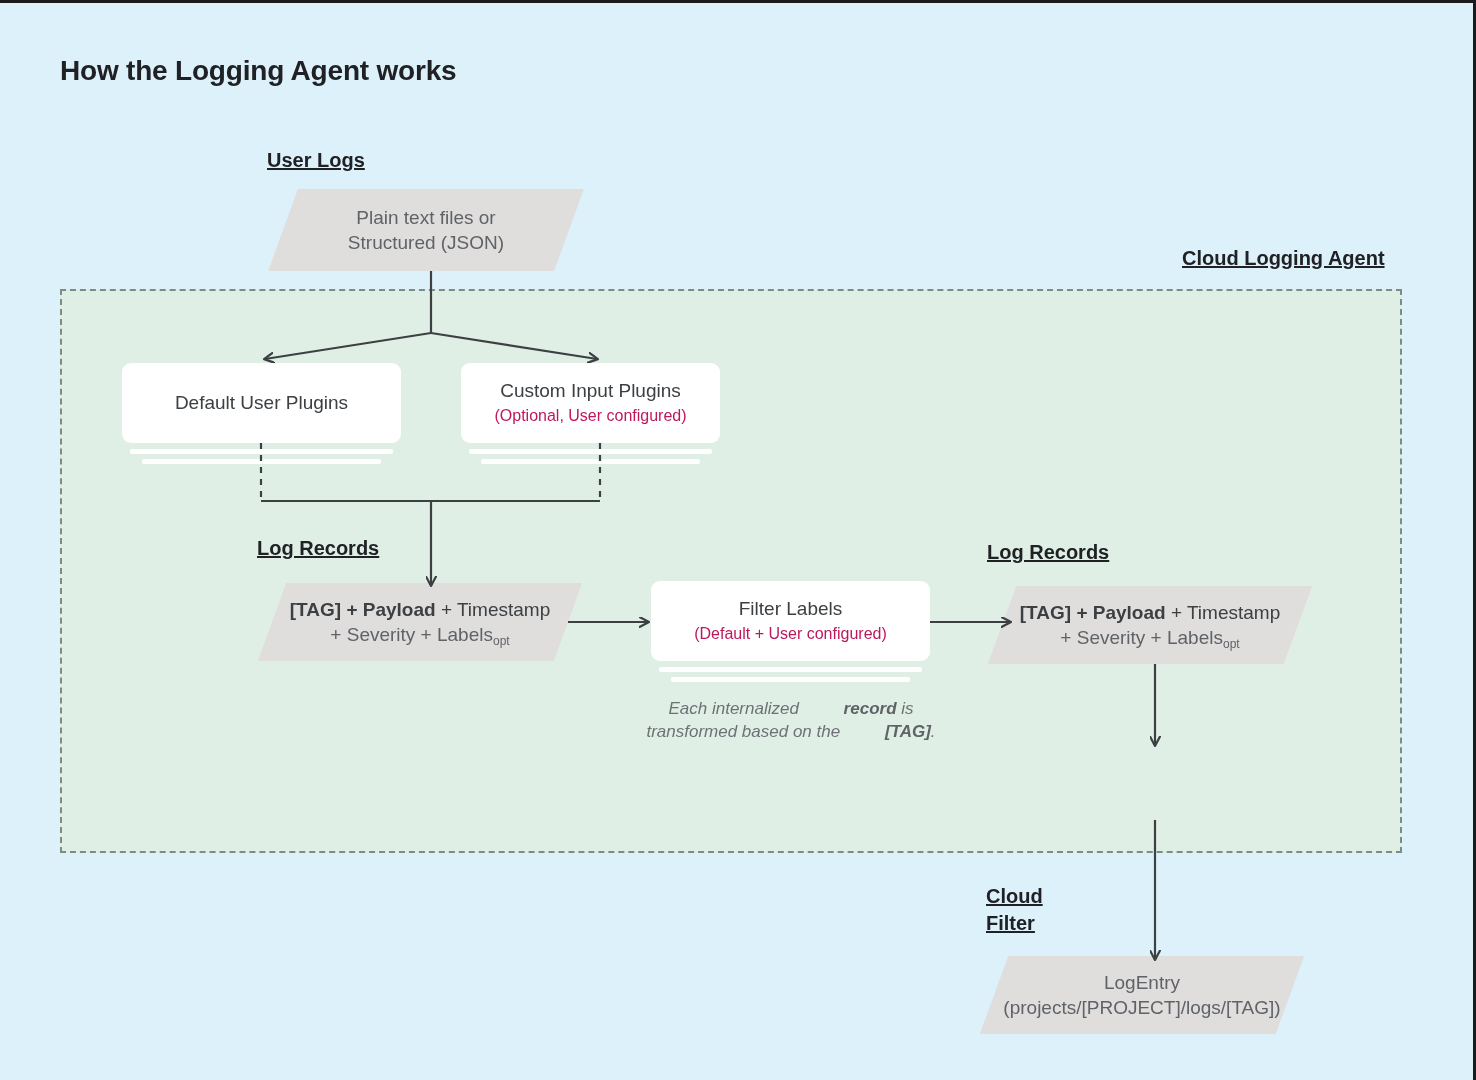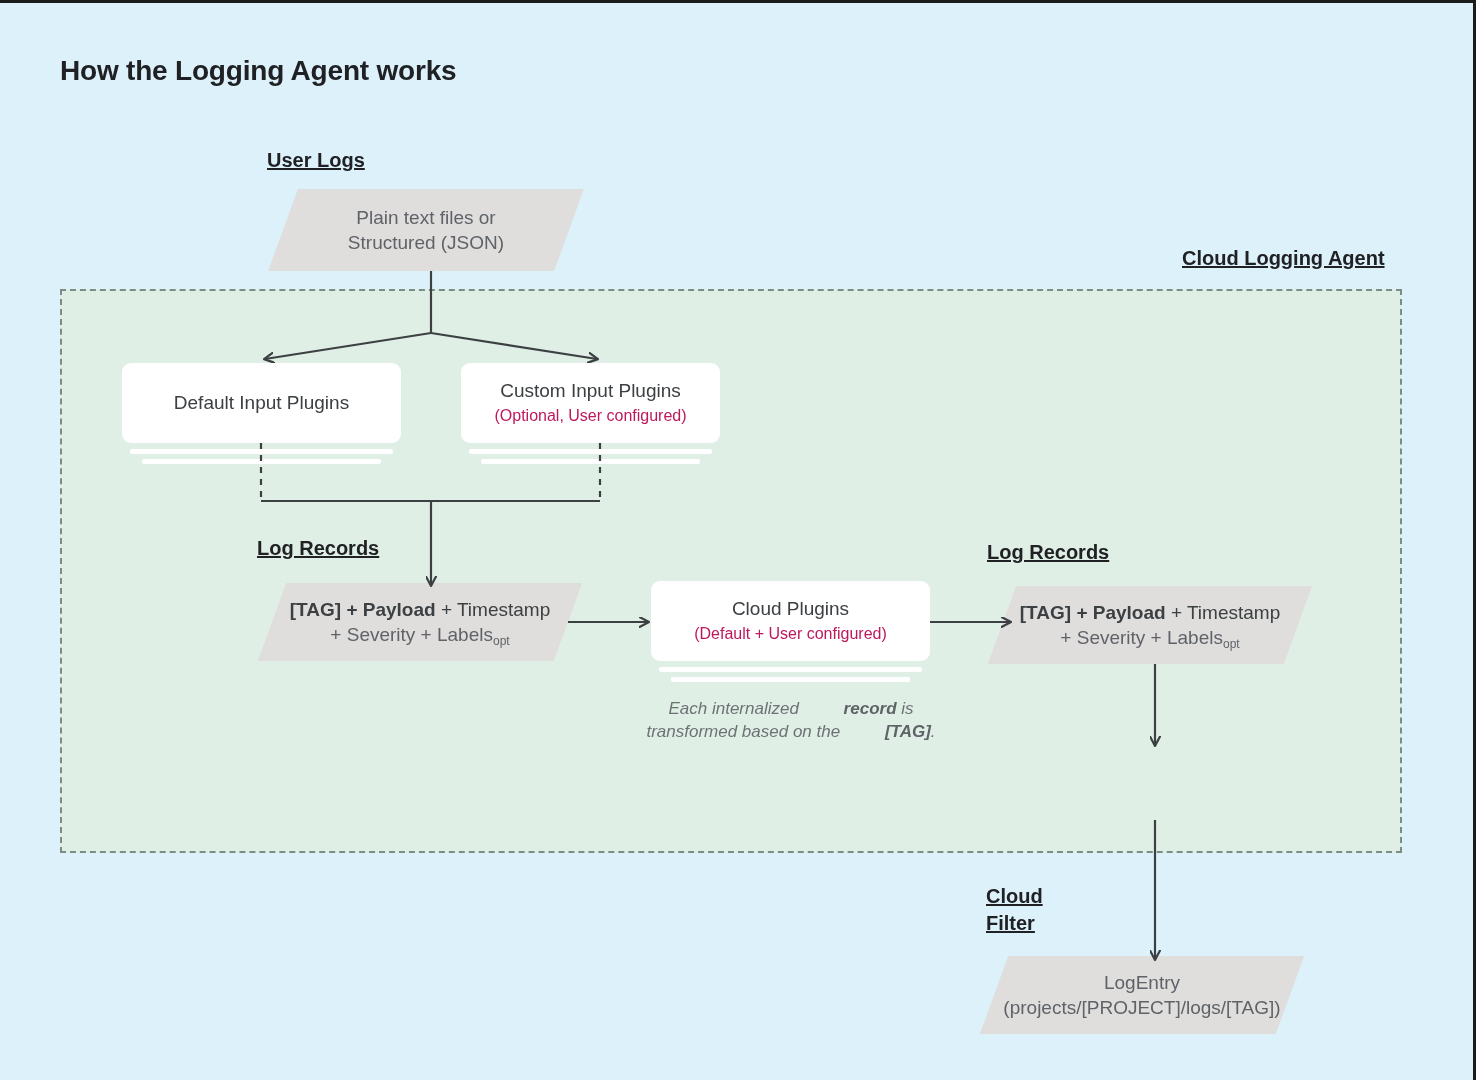--- a/index.html
+++ b/index.html
@@ -169,21 +169,21 @@
 
   <div class="para" style="left:283px; top:186px; width:286px; height:82px;">
     <div class="para-inner">
       <div class="para-line">Plain text files or</div>
       <div class="para-line">Structured (JSON)</div>
     </div>
   </div>
 
   <div class="card-wrap" style="left:122px; top:360px; width:279px; height:80px;">
     <div class="card">
-      <div class="card-title">Default Input Plugins</div>
+      <div class="card-title">Default User Plugins</div>
     </div>
     <div class="stack-bar b1" style="top:86px;"></div>
     <div class="stack-bar b2" style="top:96px;"></div>
   </div>
 
   <div class="card-wrap" style="left:461px; top:360px; width:259px; height:80px;">
     <div class="card">
       <div class="card-title">Custom Input Plugins</div>
       <div class="card-sub">(Optional, User configured)</div>
     </div>
@@ -197,21 +197,21 @@
         <b>[TAG] + Payload</b><span> + Timestamp</span>
       </div>
       <div class="para-line">
         <span>+ Severity + Labels</span><sub>opt</sub>
       </div>
     </div>
   </div>
 
   <div class="card-wrap" style="left:651px; top:578px; width:279px; height:80px;">
     <div class="card">
-      <div class="card-title">Cloud Plugins</div>
+      <div class="card-title">Filter Labels</div>
       <div class="card-sub">(Default + User configured)</div>
     </div>
     <div class="stack-bar b1" style="top:86px;"></div>
     <div class="stack-bar b2" style="top:96px;"></div>
   </div>
 
   <div class="caption" style="left:635px; top:694px; width:312px;">
     <span>Each internalized </span><b>record</b><span> is transformed based on the </span><b>[TAG]</b><span>.</span>
   </div>
 

